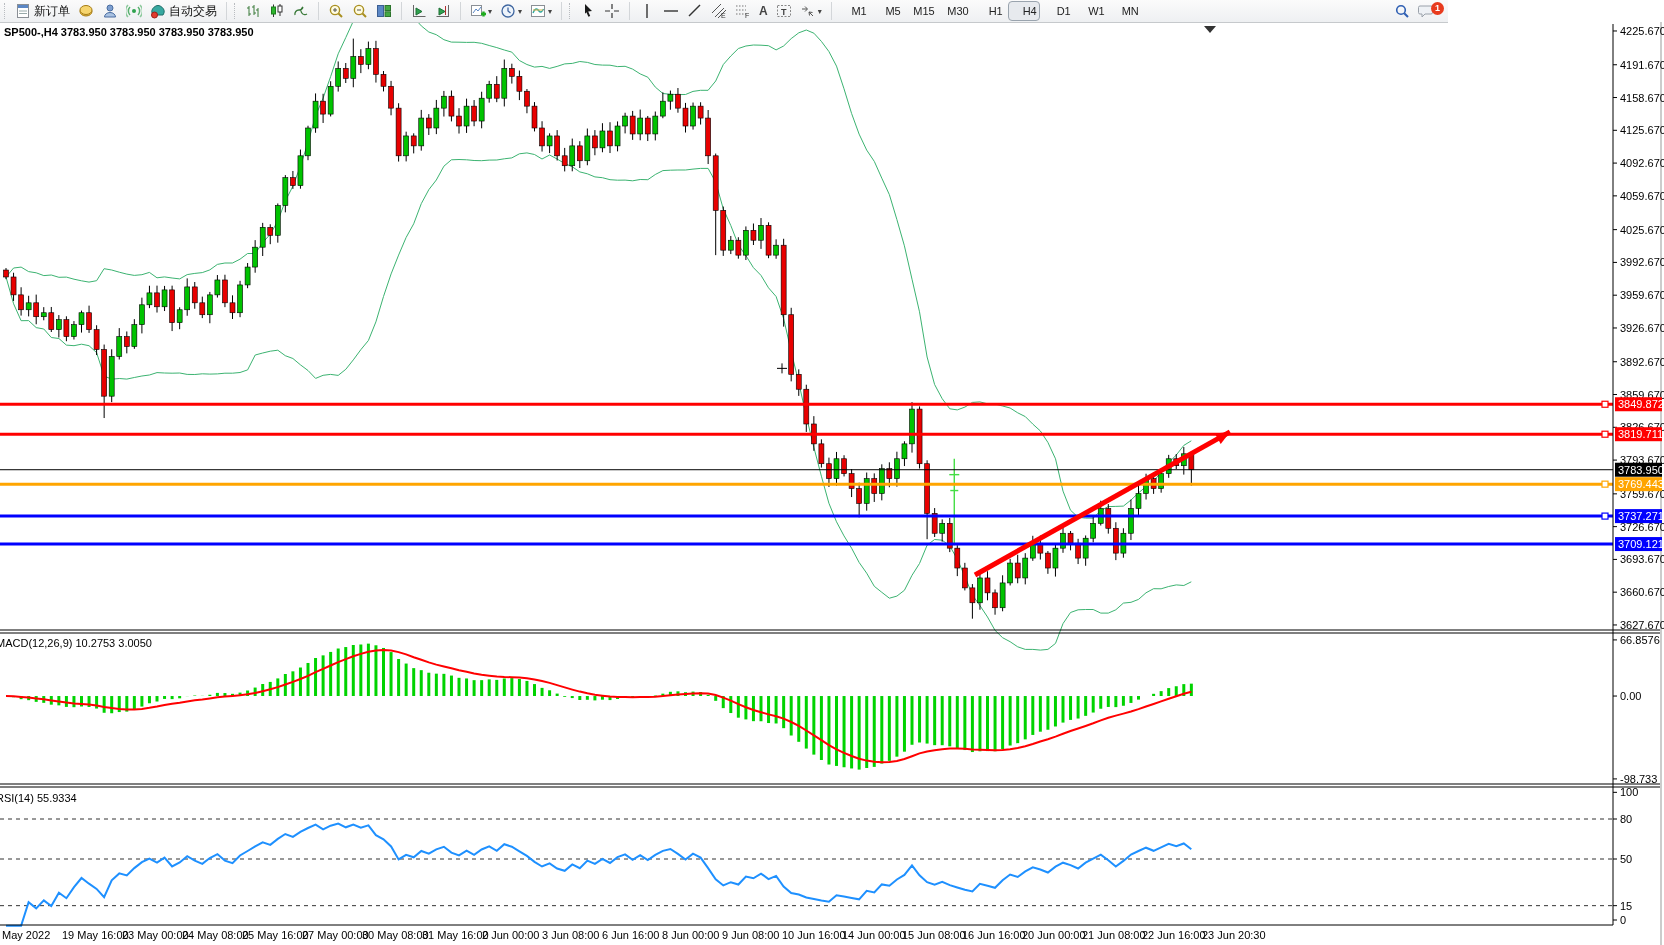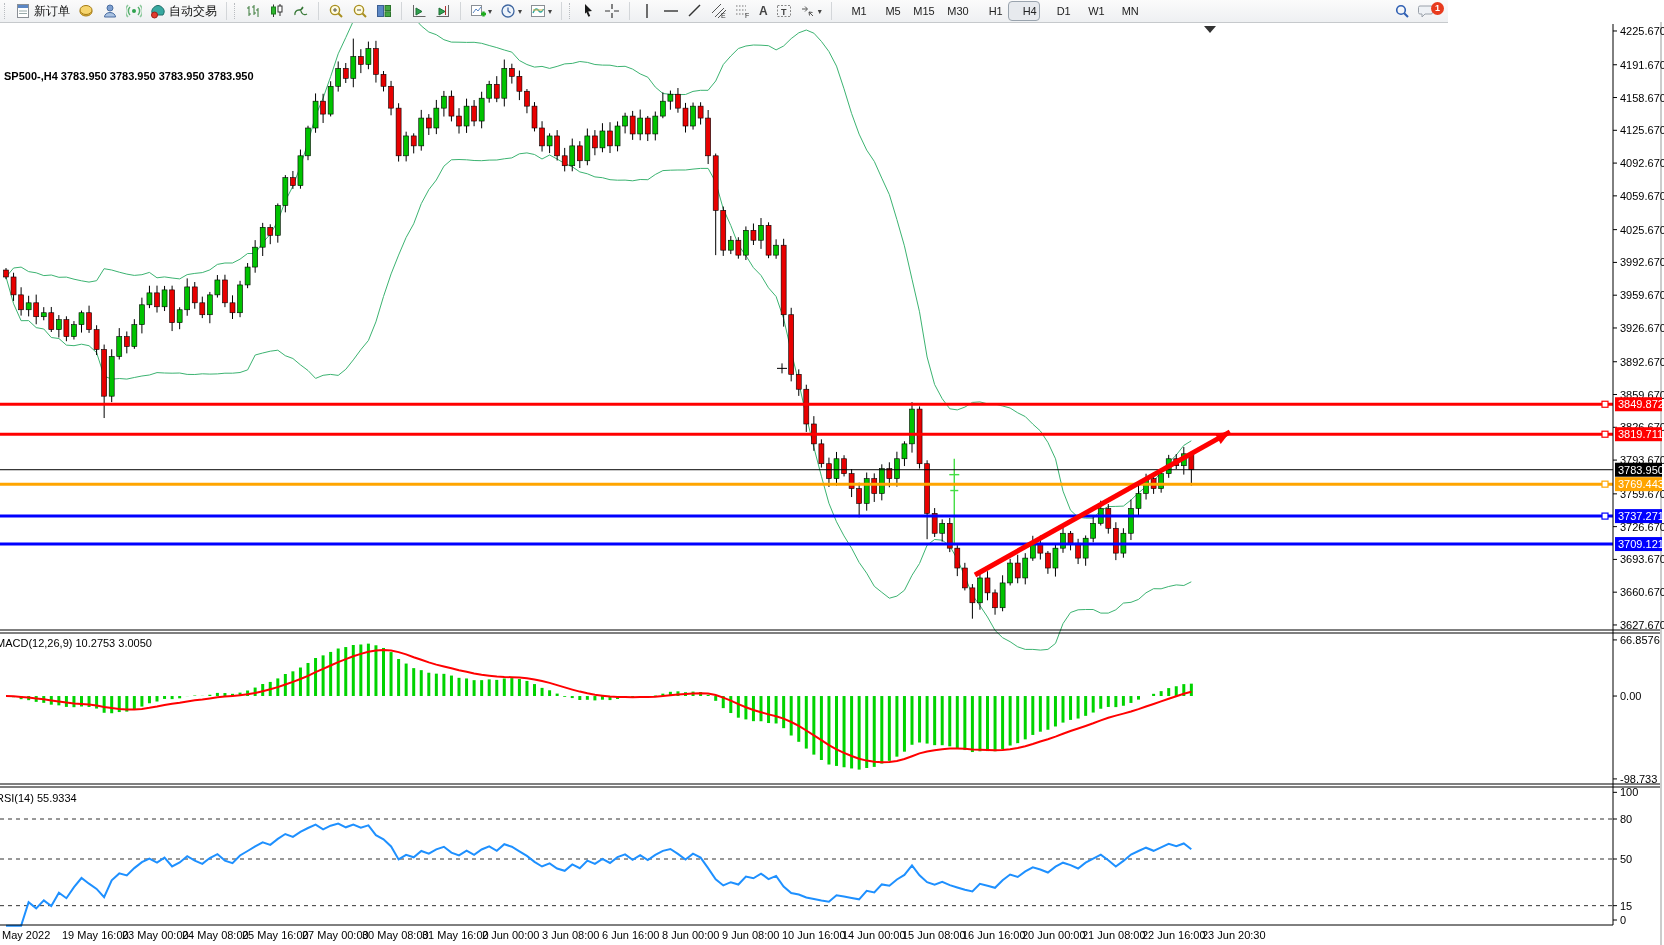--- a/index.html
+++ b/index.html
@@ -17,21 +17,21 @@
   .caret{font-size:8px;color:#444;margin-left:2px;}
   .tf-btn{min-width:26px;text-align:right;font-size:11px;color:#222;height:18px;line-height:18px;
           border:1px solid transparent;margin:0 1px;padding:0 2px;}
   .tf-btn.active{border:1px solid #9aa4ae;background:#e7eaee;border-radius:4px;}
   .spacer{flex:1;}
   .badge{position:absolute;top:1px;right:-5px;background:#e83b1e;color:#fff;border-radius:8px;
          min-width:13px;height:13px;line-height:13px;text-align:center;font-size:9px;font-weight:bold;}
   .glyph-btn{position:relative;}
   .tool-glyph{font-size:12px;font-weight:bold;color:#444;font-family:"Liberation Sans",sans-serif;}
   
-  .chart-title{position:absolute;left:4px;top:26px;font-size:11px;font-weight:bold;color:#000;z-index:5;margin-top:44px;}
+  .chart-title{position:absolute;left:4px;top:26px;font-size:11px;font-weight:bold;color:#000;z-index:5;}
   .ind-label{position:absolute;left:-4px;font-size:11px;color:#000;z-index:5;}
   #macd-label{top:637px;}
   #rsi-label{top:792px;}
   svg text{font-family:"Liberation Sans",sans-serif;}
 </style>
 </head>
 <body>
 
 <div class="app">
 

